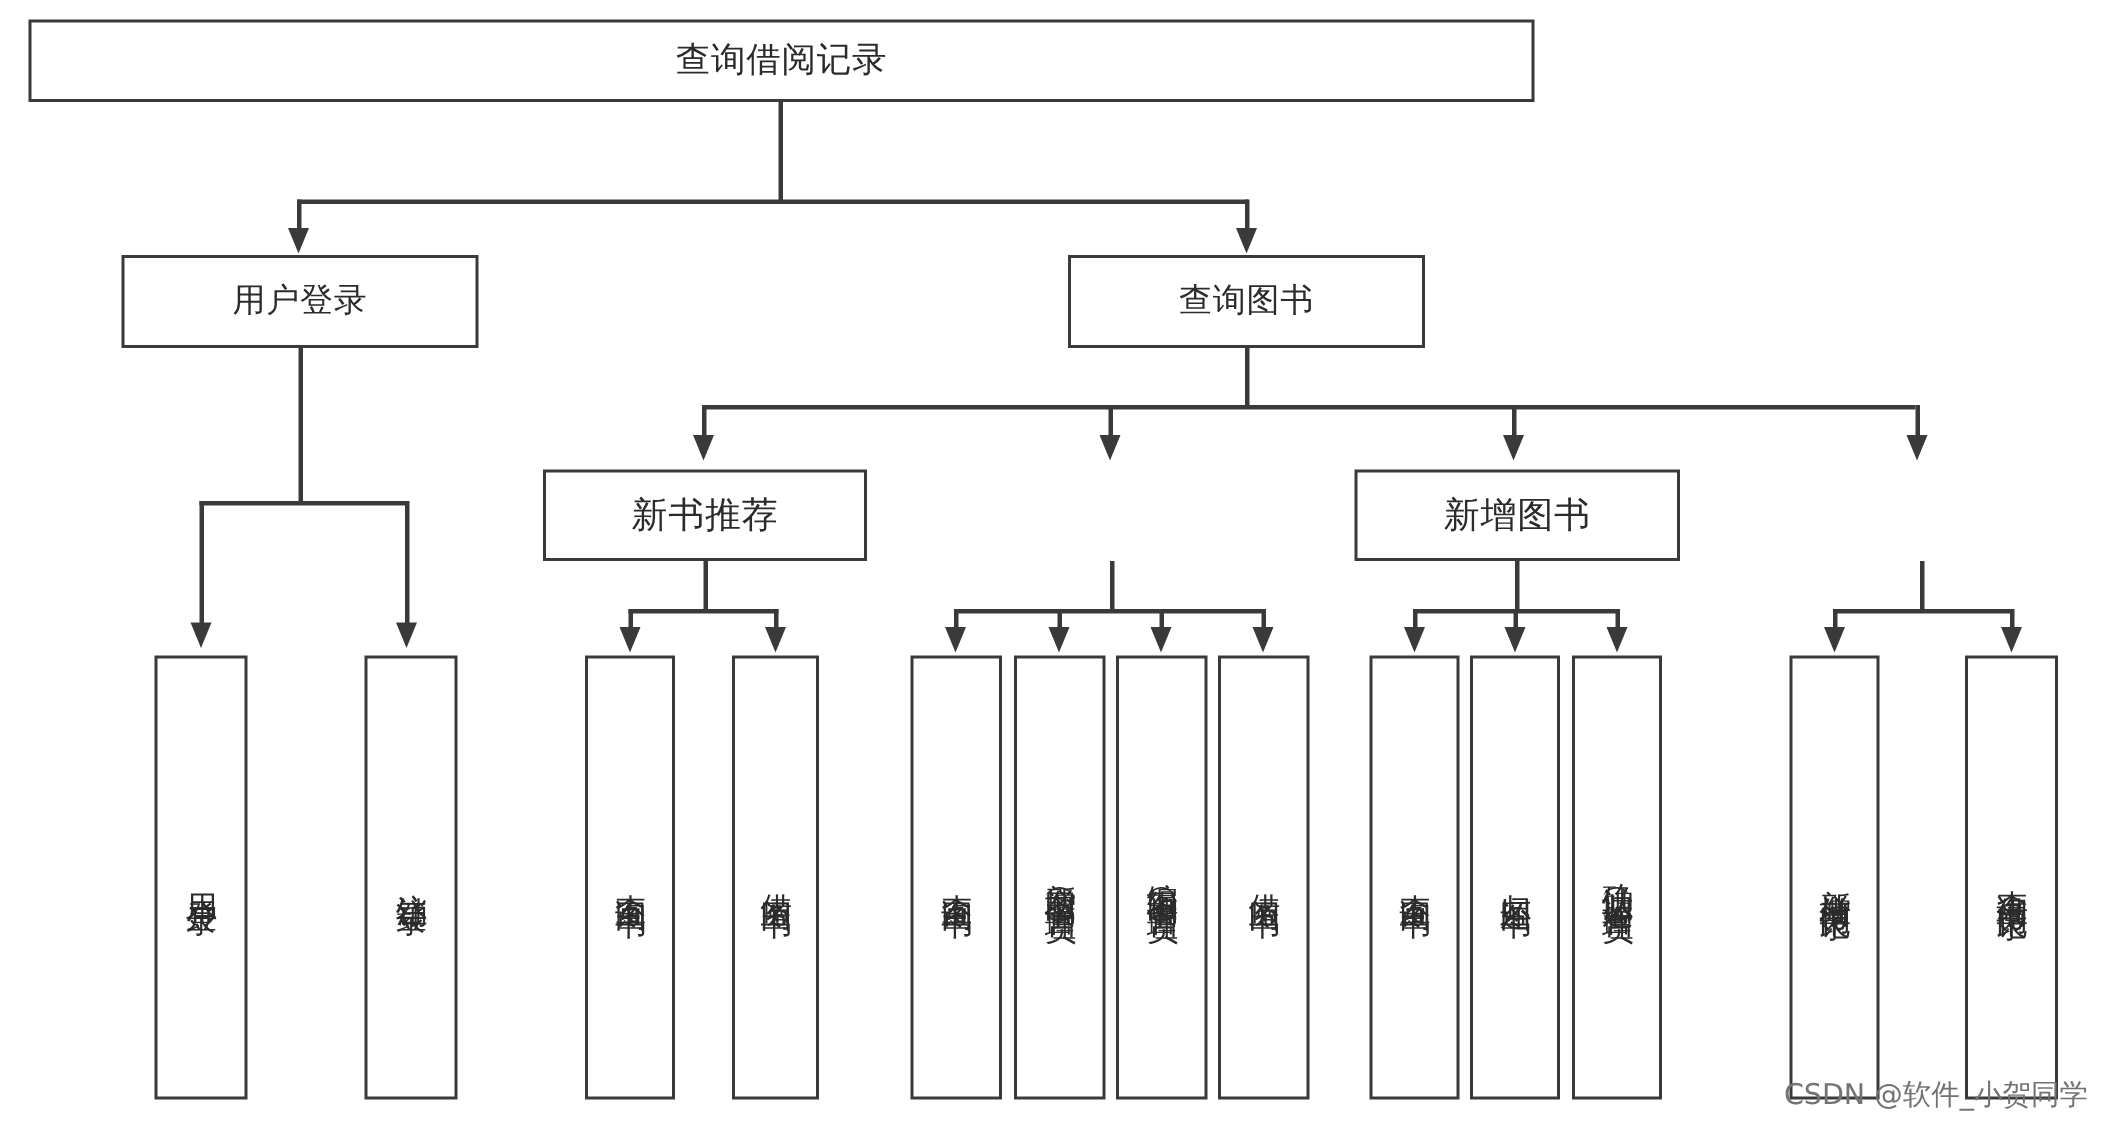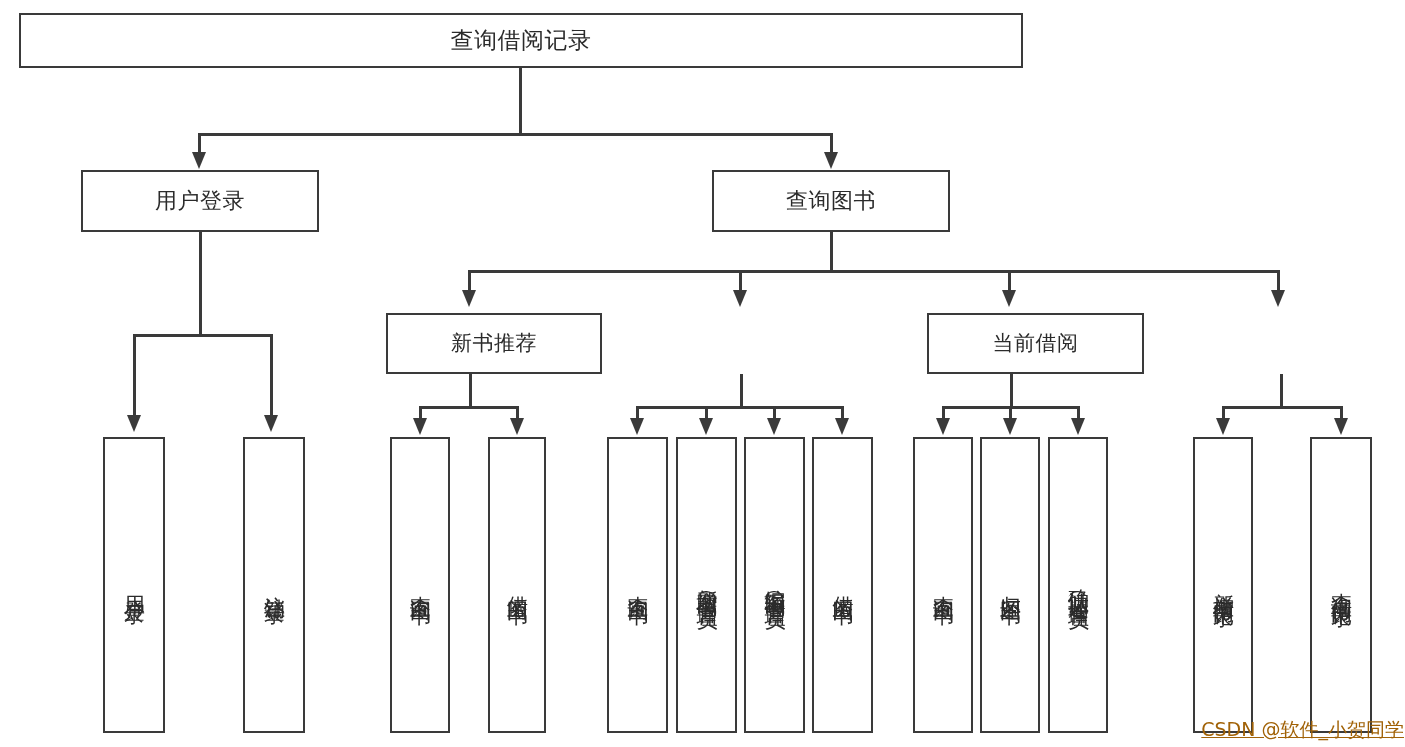--- a/index.html
+++ b/index.html
@@ -22,21 +22,21 @@
     box-sizing: border-box;
     background: #ffffff;
     border: 2.5px solid #3a3a3a;
     display: flex;
     align-items: center;
     justify-content: center;
     color: #2b2b2b;
   }
   .node.root   { font-size: 23px; }
   .node.l1     { font-size: 22px; }
-  .node.l2     { font-size: 21px; margin-left: 24px; }
+  .node.l2     { font-size: 24px; }
   .node.leaf   { font-size: 21px; border-width: 2.5px; }
 
   .node .label {
     line-height: 1.18;
     letter-spacing: 0.5px;
     white-space: nowrap;
   }
   
   .node.leaf .label {
     writing-mode: vertical-rl;
@@ -58,28 +58,27 @@
     position: absolute;
     width: 0;
     height: 0;
     border-left: 7.5px solid transparent;
     border-right: 7.5px solid transparent;
     border-top: 17px solid #3a3a3a;
   }
   
   #watermark {
     position: absolute;
-    right: 1px;
+    right: 13px;
     bottom: 4px;
     font-size: 19px;
-    color: #a16207;
+    color: #737373;
     font-family: "DejaVu Sans", "Liberation Sans", sans-serif;
     white-space: nowrap;
     pointer-events: none;
-    text-decoration: underline;
   }
 </style>
 </head>
 <body>
 
 <div id="canvas">
 
   <div class="node root" style="left:19px; top:13px; width:1004px; height:55px;">
     <span class="label">查询借阅记录</span>
   </div>
@@ -117,21 +116,21 @@
   <div class="edge v" style="left:1008px; top:270px; width:2.5px; height:22px;"></div>
   <div class="arrow" style="left:1002px; top:290px;"></div>
 
   <div class="edge v" style="left:1277px; top:270px; width:2.5px; height:22px;"></div>
   <div class="arrow" style="left:1271px; top:290px;"></div>
 
   <div class="node l2" style="left:362px; top:313px; width:216px; height:61px;">
     <span class="label">新书推荐</span>
   </div>
   <div class="node l2" style="left:903px; top:313px; width:217px; height:61px;">
-    <span class="label">当前借阅</span>
+    <span class="label">新增图书</span>
   </div>
 
   <div class="edge v" style="left:469px; top:374px; width:2.5px; height:34px;"></div>
   <div class="edge h" style="left:419px; top:406px; width:100px; height:2.5px;"></div>
   <div class="edge v" style="left:419px; top:406px; width:2.5px; height:14px;"></div>
   <div class="arrow" style="left:413px; top:418px;"></div>
   <div class="edge v" style="left:516px; top:406px; width:2.5px; height:14px;"></div>
   <div class="arrow" style="left:510px; top:418px;"></div>
 
   <div class="edge v" style="left:740px; top:374px; width:2.5px; height:34px;"></div>

